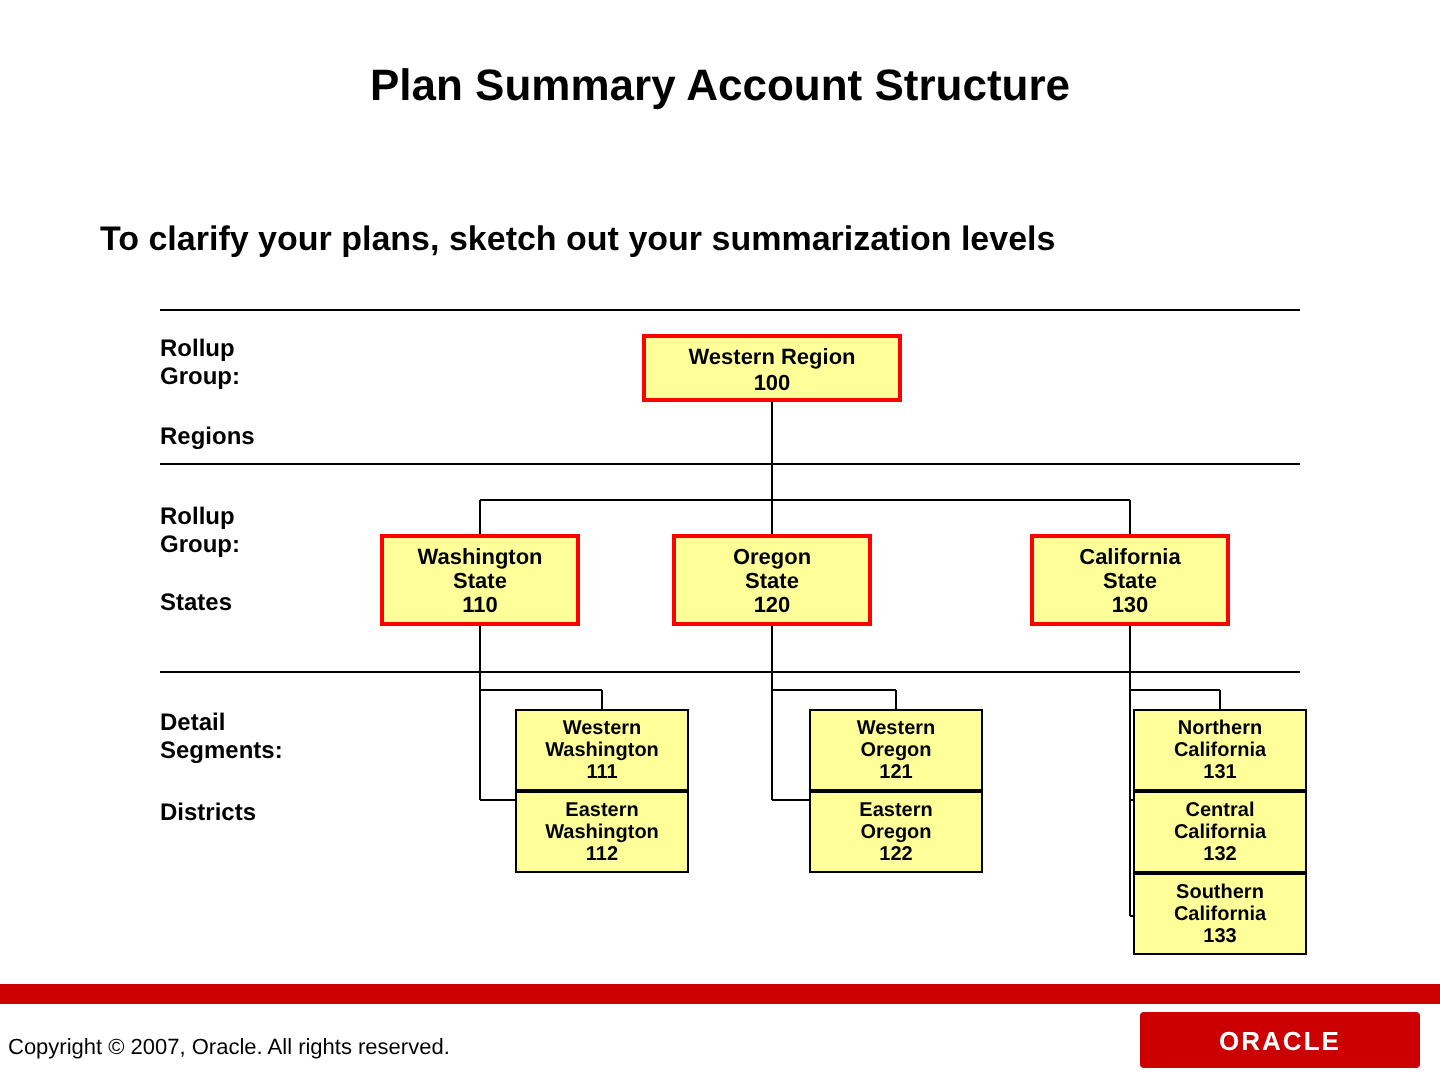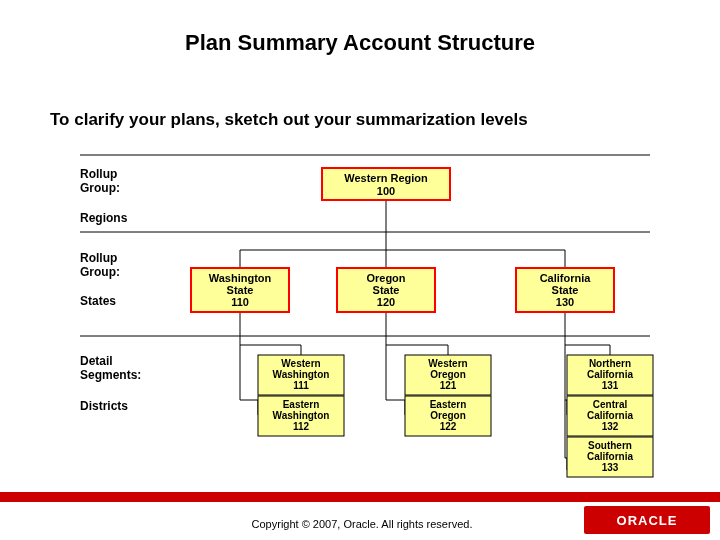--- a/index.html
+++ b/index.html
@@ -1,20 +1,20 @@
 <!DOCTYPE html>
 <html><head>
 <meta charset="utf-8">
 <style>
 html,body{margin:0;padding:0;width:720px;height:540px;background:#fff;font-family:Arial,Helvetica,sans-serif;position:relative;overflow:hidden}
 svg{position:absolute;top:0;left:0;width:720px;height:540px}
-.logo{position:absolute;right:10px;bottom:6px;width:126px;height:28px;background:#c00;display:flex;align-items:center;justify-content:center;border-radius:2px}
+.logo{position:absolute;right:10px;bottom:6px;width:140px;height:28px;background:#c00;display:flex;align-items:center;justify-content:center;border-radius:2px}
 .logo span{color:#fff;font-weight:bold;font-size:13px;letter-spacing:1px}
 .redbar{position:absolute;left:0;right:0;bottom:38px;height:10px;background:#c00}
-.copyright{position:absolute;left:4px;right:0;bottom:10px;font-size:11px;text-align:center;color:#000}
+.copyright{position:absolute;left:4px;right:0;bottom:10px;font-size:11px;text-align:left;color:#000}
 text{font-family:Arial,Helvetica,sans-serif}
 </style>
 </head>
 <body>
 
 <svg viewBox="0 0 720 540">
 
   <text x="360" y="50" text-anchor="middle" font-size="22" font-weight="bold">Plan Summary Account Structure</text>
   <text x="50" y="125" font-size="17" font-weight="bold">To clarify your plans, sketch out your summarization levels</text>
 

